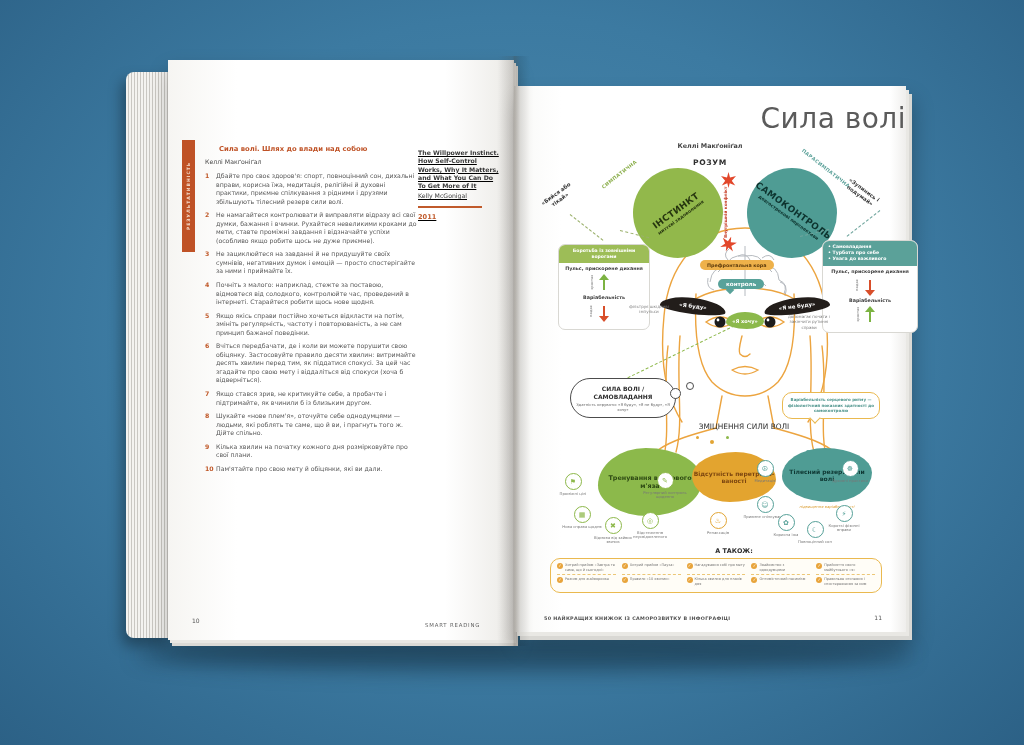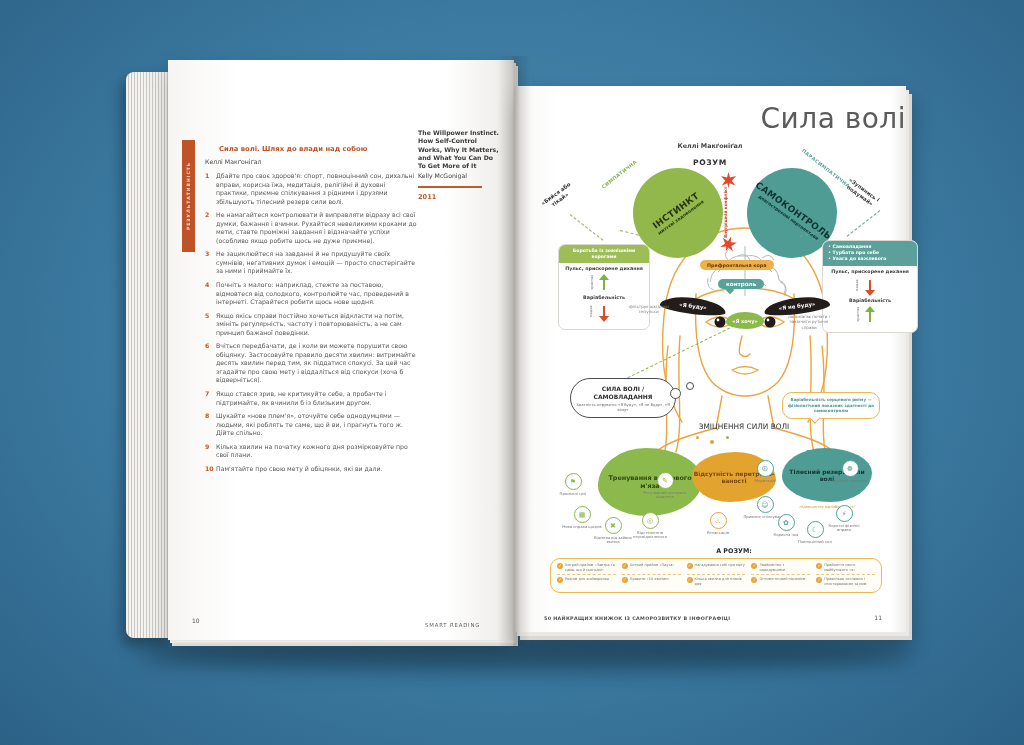--- a/index.html
+++ b/index.html
@@ -25,21 +25,21 @@
   
   .tab{position:absolute;left:14px;top:80px;width:13px;height:112px;background:#bf5226;}
   .tab span{position:absolute;left:0;top:0;width:13px;height:112px;display:flex;align-items:center;justify-content:center;
     writing-mode:vertical-rl;transform:rotate(180deg);font-size:4.5px;letter-spacing:1px;color:#f6ddcd;font-weight:bold;}
   .lp-title{position:absolute;left:37px;top:85px;width:210px;font-size:6.8px;font-weight:bold;color:#bf5226;line-height:1.3;margin-left:14px;}
   .lp-author{position:absolute;left:37px;top:98px;width:210px;font-size:6.2px;color:#4a4a4a;}
   .lp-list{position:absolute;left:37px;top:112px;width:212px;}
   .li{display:flex;margin-bottom:5px;}
   .li .n{flex:0 0 11px;font-size:6.2px;font-weight:bold;color:#c05a2b;}
   .li .t{font-size:6.2px;color:#585858;line-height:1.38;}
-  .binfo{position:absolute;left:250px;top:69px;width:82px;}
+  .binfo{position:absolute;left:250px;top:89px;width:82px;text-decoration:underline;}
   .binfo .bt{font-size:6.2px;font-weight:bold;color:#3a3a3a;line-height:1.35;}
   .binfo .ba{font-size:6.2px;color:#3a3a3a;margin-top:1px;}
   .binfo .rule{width:64px;height:2px;background:#c05a2b;margin:7px 0 5px;}
   .binfo .yr{font-size:6.6px;font-weight:bold;color:#c05a2b;}
   .pnum{position:absolute;font-size:6px;color:#555;}
   .smart{position:absolute;left:257px;top:562px;font-size:5.4px;letter-spacing:.8px;color:#666;}
   
   .ig-title{position:absolute;left:0;width:392px;top:16px;text-align:right;font-size:28px;color:#5b5b5b;letter-spacing:.5px;}
   .ig-author{position:absolute;left:0;width:392px;top:56px;text-align:center;font-size:6.4px;font-weight:bold;color:#444;}
   .ig-mind{position:absolute;left:0;width:392px;top:72px;text-align:center;font-size:7.6px;font-weight:bold;color:#2e2e2e;letter-spacing:.6px;}
@@ -365,21 +365,21 @@
       </div>
       <div class="sat teal" style="left:307px;top:419px;">
         <span class="sat-ic">⚡</span>
         <span class="sat-lb">Короткі фізичні вправи</span>
       </div>
       <div class="sat teal" style="left:313px;top:374px;">
         <span class="sat-ic">☸</span>
         <span class="sat-lb">Духовні практики</span>
       </div>
 
-      <div class="alsoT">А РОЗУМ:</div>
+      <div class="alsoT">А ТАКОЖ:</div>
       <div class="also">
         <div class="ai">
             <span class="chk">✓</span>
             <span>Хитрий прийом «Завтра те саме, що й сьогодні»</span>
           </div>
         <div class="ai">
             <span class="chk">✓</span>
             <span>Хитрий прийом «Пауза»</span>
           </div>
         <div class="ai">

